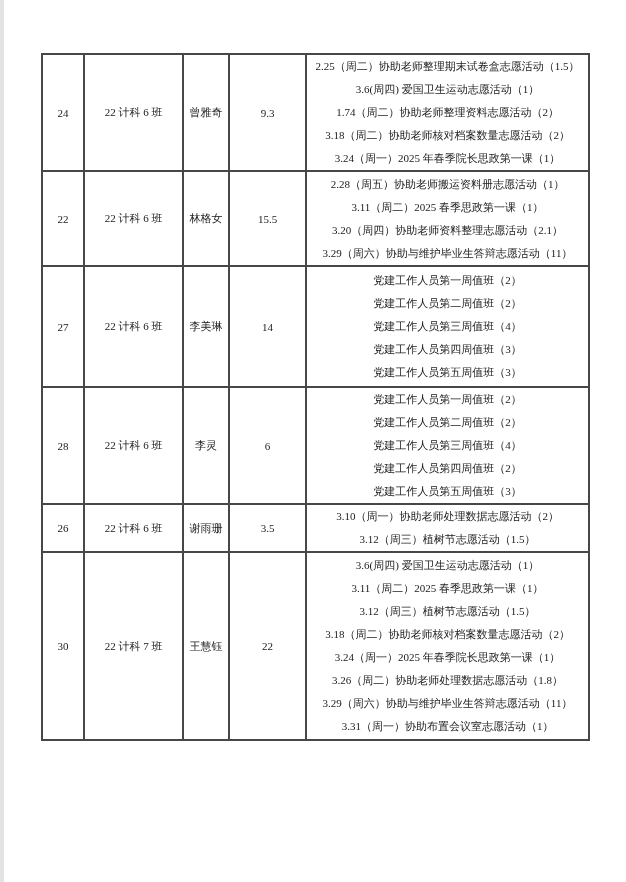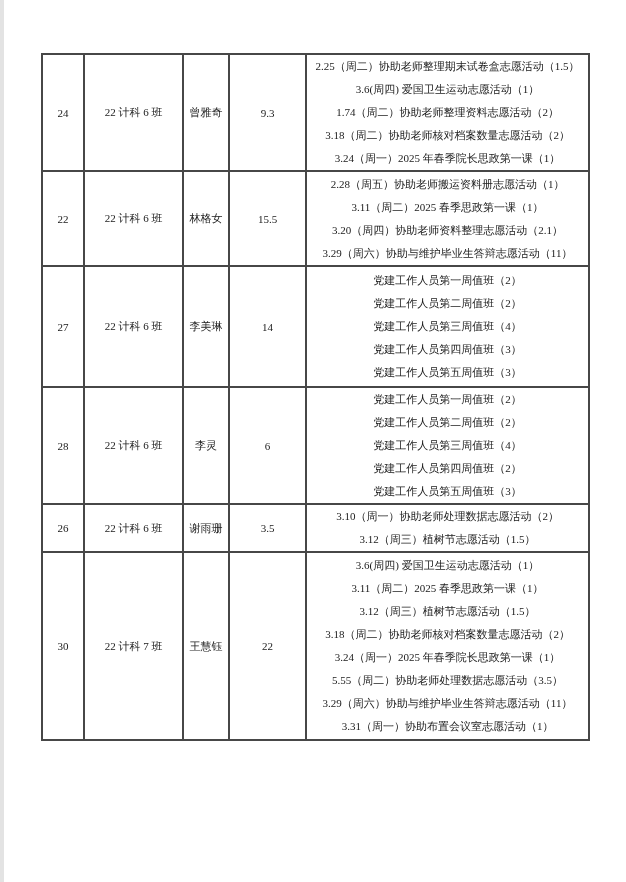--- a/index.html
+++ b/index.html
@@ -125,20 +125,20 @@
           <td class="cell-no">30</td>
           <td class="cell-class">22 计科 7 班</td>
           <td class="cell-name">王慧钰</td>
           <td class="cell-hours">22</td>
           <td class="cell-activities">
             <div class="activity-line">3.6(周四) 爱国卫生运动志愿活动（1）</div>
             <div class="activity-line">3.11（周二）2025 春季思政第一课（1）</div>
             <div class="activity-line">3.12（周三）植树节志愿活动（1.5）</div>
             <div class="activity-line">3.18（周二）协助老师核对档案数量志愿活动（2）</div>
             <div class="activity-line">3.24（周一）2025 年春季院长思政第一课（1）</div>
-            <div class="activity-line">5.55（周二）协助老师处理数据志愿活动（3.5）</div>
+            <div class="activity-line">3.26（周二）协助老师处理数据志愿活动（1.8）</div>
             <div class="activity-line">3.29（周六）协助与维护毕业生答辩志愿活动（11）</div>
             <div class="activity-line">3.31（周一）协助布置会议室志愿活动（1）</div>
           </td>
         </tr>
       </tbody>
   </table>
 </div>
 
 </body></html>

